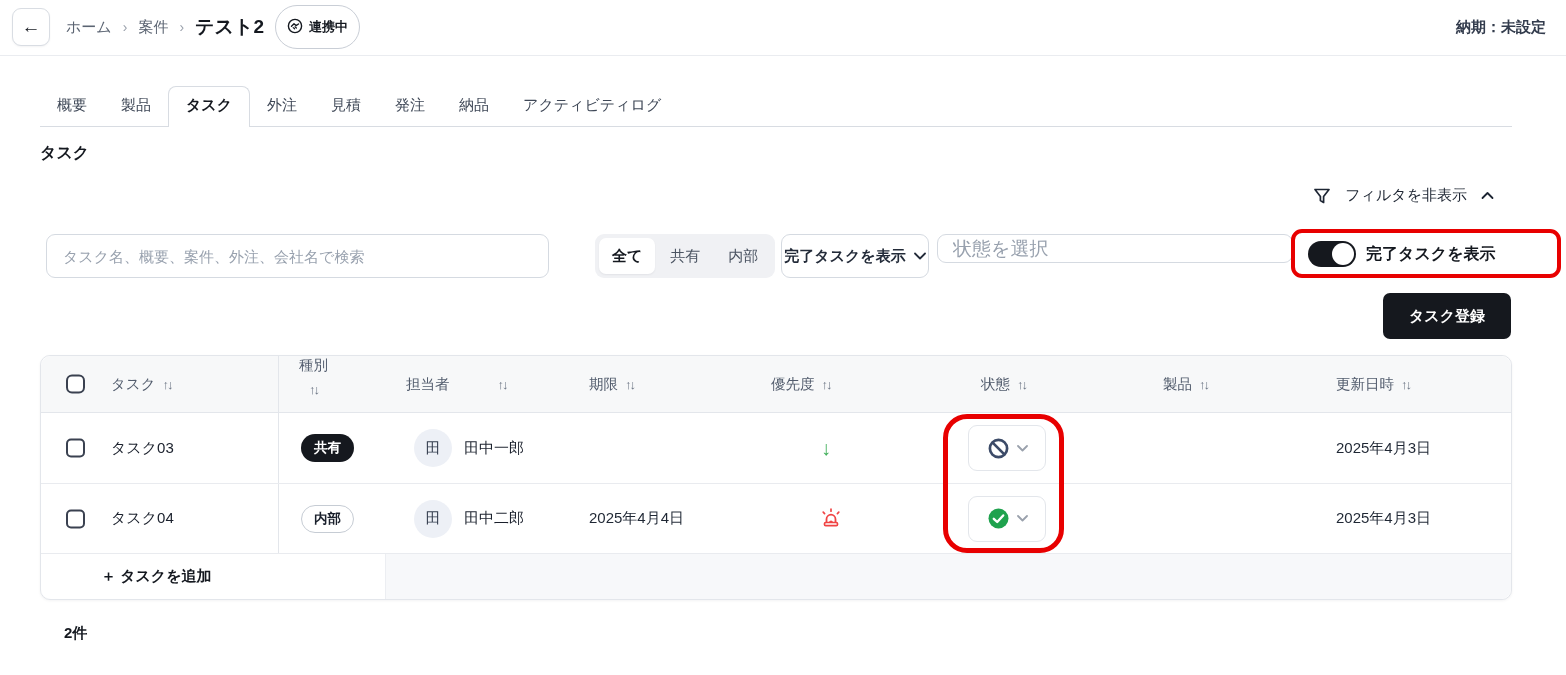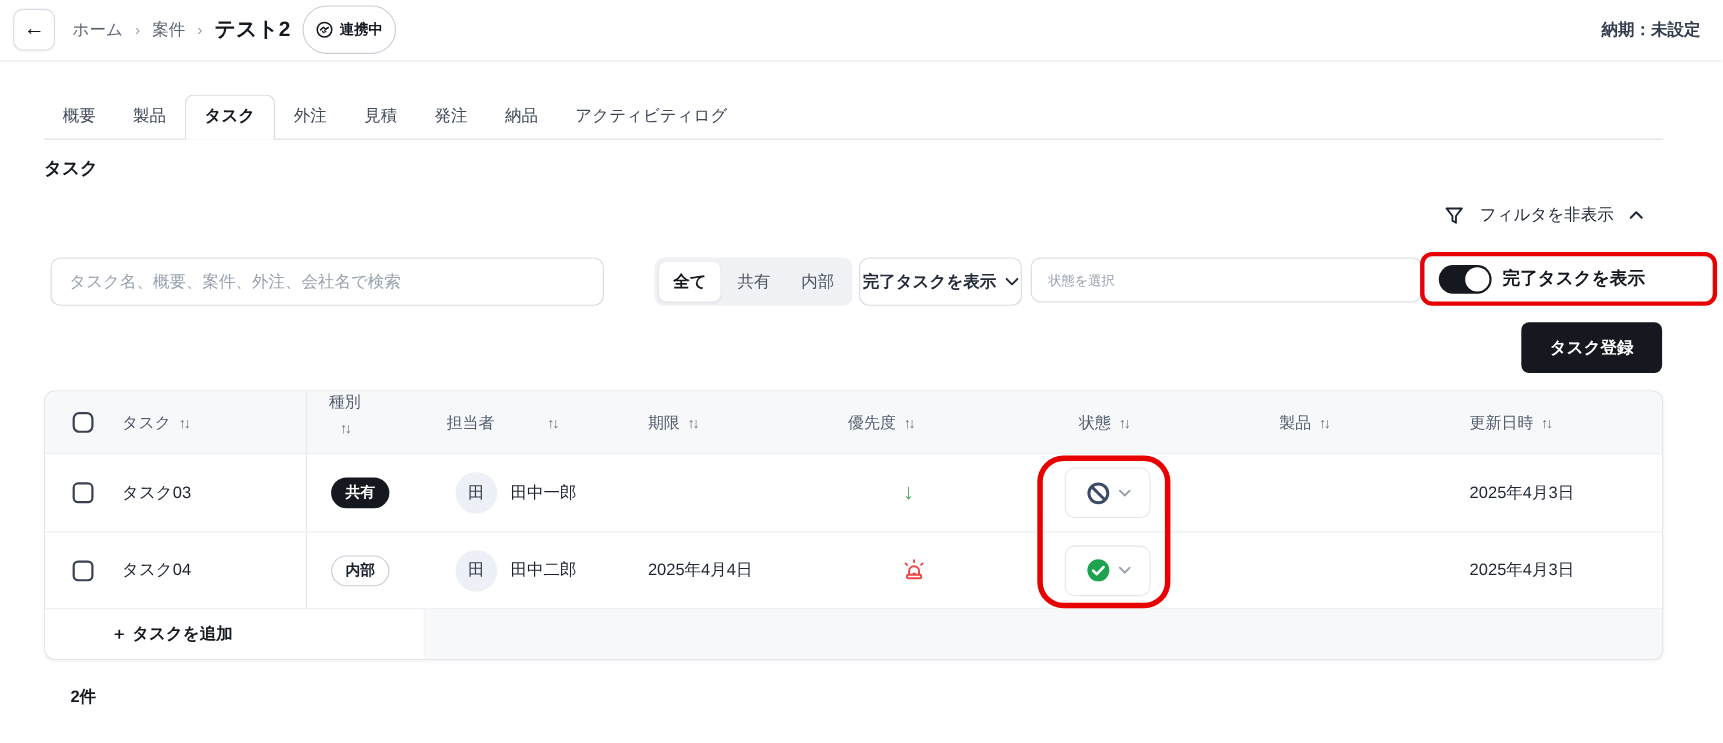--- a/index.html
+++ b/index.html
@@ -9,21 +9,21 @@
 
   
   .back-btn { position:absolute; left:12px; top:8px; width:38px; height:38px;
     background:#fff; border:1px solid #d9dde3; border-radius:9px;
     display:flex; align-items:center; justify-content:center;
     font-size:19px; color:#14181f; cursor:pointer; box-shadow:0 1px 2px rgba(20,24,31,.05); }
   .crumbs { position:absolute; left:66px; top:0; height:54px; display:flex; align-items:center; gap:11px; }
   .crumb { font-size:15px; color:#5b6472; }
   .crumb-sep { font-size:14px; color:#9aa1ac; }
   .crumb-title { font-size:19px; font-weight:bold; color:#14181f; }
-  .link-badge { display:flex; align-items:center; gap:6px; border:1px solid #c9ced6;
+  .link-badge { display:flex; gap:6px; border:1px solid #c9ced6;
     border-radius:999px; padding:12px 11px; background:#fff; }
   .link-badge span { font-size:13px; font-weight:bold; color:#14181f; }
   .due { position:absolute; right:20px; top:18px; font-size:15px; font-weight:bold; color:#333c4d; }
   .header-line { position:absolute; left:0; top:55px; width:100%; height:1px; background:#eaecf0; }
 
   
   .tabs { position:absolute; left:40px; top:86px; width:1472px; display:flex; align-items:flex-end;
     border-bottom:1px solid #d8dce2; }
   .tab { padding:9px 17px 11px; font-size:15px; color:#3f4857; cursor:pointer; white-space:nowrap; }
   .tab.active { background:#fff; border:1px solid #d8dce2; border-bottom:none;
@@ -43,22 +43,22 @@
     font-family:inherit; outline:none; }
   .search::placeholder { color:#98a1ae; }
   .segmented { position:absolute; left:595px; top:234px; height:44px; background:#f0f1f4;
     border-radius:9px; display:flex; align-items:stretch; padding:4px; gap:2px; }
   .segment { display:flex; align-items:center; padding:0 13px; font-size:15px; color:#4b5462;
     border-radius:7px; cursor:pointer; }
   .segment.active { background:#fff; font-weight:bold; color:#14181f; box-shadow:0 1px 2px rgba(20,24,31,.06); }
   .assignee-btn { position:absolute; left:781px; top:234px; width:148px; height:44px; background:#fff;
     border:1px solid #d5dae1; border-radius:9px; display:flex; align-items:center; justify-content:center;
     gap:8px; font-size:15px; font-weight:600; color:#232b39; cursor:pointer; }
-  .status-select { position:absolute; left:937px; top:234px; width:356px; height:41px;
-    border:1px solid #d5dae1; border-radius:9px; padding:0 15px; font-size:12px; color:#0f172a;
+  .status-select { position:absolute; left:937px; top:234px; width:356px; height:29px;
+    border:1px solid #d5dae1; border-radius:9px; padding:0 15px; font-size:19px; color:#0f172a;
     font-family:inherit; outline:none; }
   .status-select::placeholder { color:#98a1ae; }
   .toggle { position:absolute; left:1308px; top:241px; width:48px; height:26px; background:#15181e;
     border-radius:13px; cursor:pointer; }
   .toggle .knob { position:absolute; right:2px; top:2px; width:22px; height:22px; background:#fff;
     border-radius:50%; }
   .toggle-label { position:absolute; left:1366px; top:241px; height:26px; line-height:26px;
     font-size:16px; font-weight:bold; color:#14181f; }
   .register-btn { position:absolute; left:1383px; top:293px; width:128px; height:46px;
     background:#15181e; color:#fff; border:none; border-radius:7px; font-size:15px; font-weight:bold;

